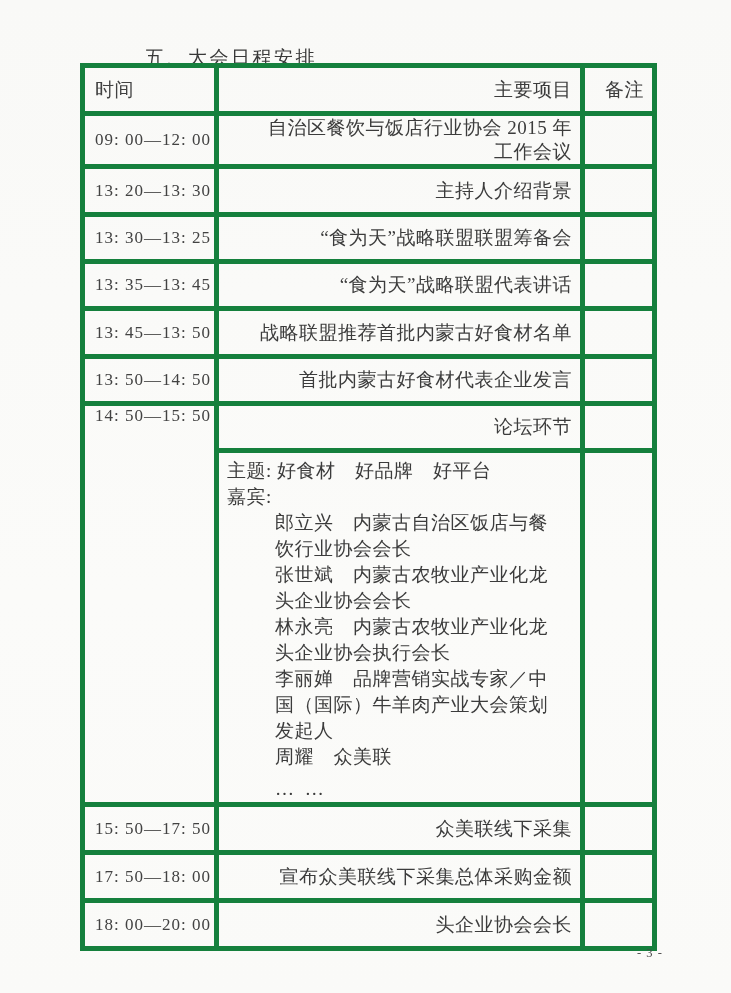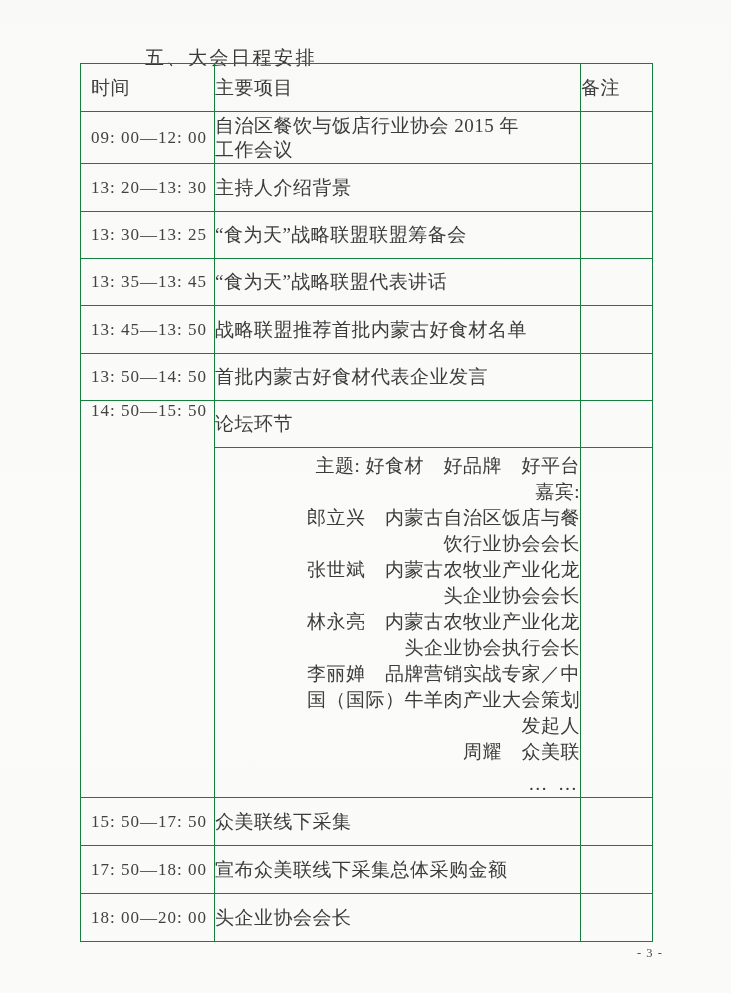--- a/index.html
+++ b/index.html
@@ -11,34 +11,34 @@
   }
   .title{
     position:absolute;left:133px;top:33px;margin:12px;
     font-size:19px;font-weight:400;letter-spacing:2.5px;color:#383838;
   }
   table.schedule{
     position:absolute;left:80px;top:63px;width:572px;
     border-collapse:collapse;table-layout:fixed;
   }
   .schedule td{
-    border:1px solid #15803d;
+    border:5px solid #15803d;
     font-size:19px;color:#3c3c3c;
     padding:0;vertical-align:middle;
     overflow:hidden;
   }
   td.time{
     padding-left:10px;font-size:17px;letter-spacing:1px;white-space:nowrap;
     color:#424242;
   }
   td.time.span2{vertical-align:top;margin-left:8px;}
-  td.item{padding-left:0;padding-right:8px;line-height:24px;letter-spacing:0.5px;}
+  td.item{padding-left:0;padding-right:8px;line-height:24px;letter-spacing:0.5px;text-align:right;}
   td.remark{padding:0;}
   td.detail{vertical-align:top;padding-top:5px;}
-  .dline{line-height:26px;padding-left:8px;letter-spacing:0.5px;white-space:pre;text-align:right;}
+  .dline{line-height:26px;padding-left:8px;letter-spacing:0.5px;white-space:pre;}
   .dline.ind{padding-left:56px;font-family:Liberation Serif, serif;}
   .dline.dots{margin-top:6px;letter-spacing:3px;}
   .pagenum{
     position:absolute;left:626px;top:946px;width:48px;text-align:center;
     font-size:12.5px;letter-spacing:1px;color:#4a4a4a;
     font-family:"Liberation Serif","DejaVu Serif",serif;
   }
 </style>
 </head>
 <body>

